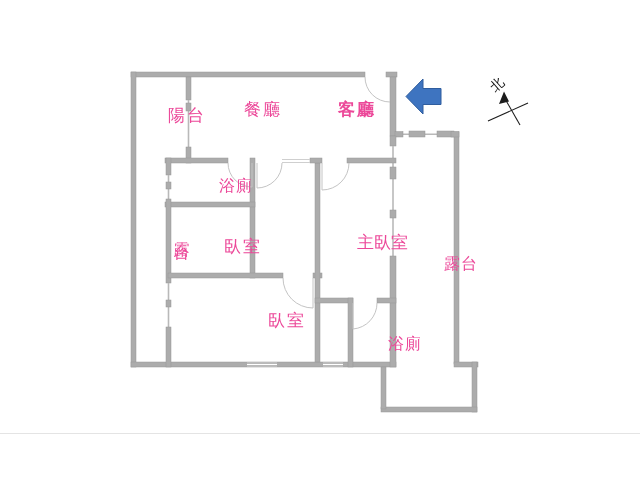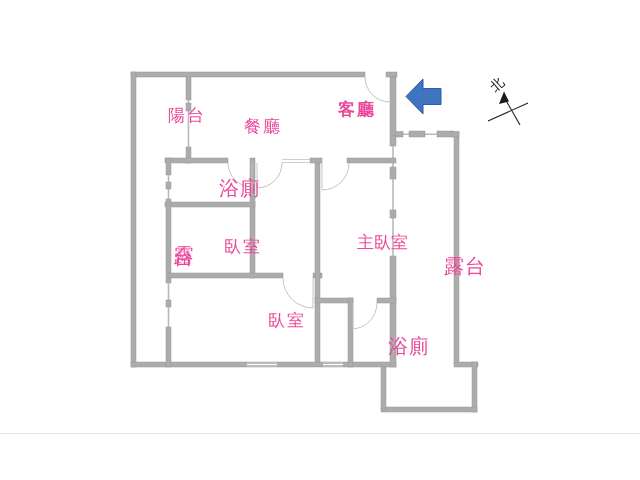--- a/index.html
+++ b/index.html
@@ -5,21 +5,21 @@
   html,body{margin:0;padding:0;background:#ffffff;}
   #stage{
     position:relative;width:640px;height:480px;background:#ffffff;overflow:hidden;
     font-family:"Liberation Serif","DejaVu Serif",serif;
   }
   #plan-svg{position:absolute;left:0;top:0;}
   .room-label{
     position:absolute;color:#ec4899;font-size:17px;letter-spacing:2px;
     white-space:nowrap;line-height:1.1;z-index:3;padding-left:32px;
   }
-  .room-label.small{font-size:20px;letter-spacing:1px;}
+  .room-label.small{font-size:16px;letter-spacing:1px;}
   .room-label.vertical{writing-mode:vertical-rl;text-orientation:upright;letter-spacing:2px;}
   #watermark{
     position:absolute;left:92px;top:198px;z-index:4;
     font-family:"Liberation Sans","DejaVu Sans",sans-serif;
     font-size:63px;font-weight:700;letter-spacing:1px;line-height:1;
     opacity:0.72;white-space:nowrap;
   }
   #bottom-divider{
     position:absolute;left:0;top:433px;width:640px;height:1px;background:#e4e4e4;z-index:1;
   }
@@ -132,21 +132,21 @@
     <g>
       <line class="compass-line" x1="488" y1="121" x2="528" y2="103"></line>
       <line class="compass-line" x1="520" y1="125" x2="504" y2="97"></line>
       <polygon class="compass-head" points="504,91.5 499,104 509,101.5"></polygon>
       <text class="north-text" transform="translate(500,88) rotate(-42)" text-anchor="middle">北</text>
     </g>
   </svg>
 
   <div class="room-label" style="left:136px;top:107px;">陽台</div>
 
-  <div class="room-label" style="left:212px;top:101px;margin-top:17px;">餐廳</div>
+  <div class="room-label" style="left:212px;top:101px;">餐廳</div>
 
   <div class="room-label" style="left:306px;top:101px;font-weight:bold;">客廳</div>
 
   <div class="room-label small" style="left:187px;top:177px;">浴廁</div>
 
   <div class="room-label small vertical" style="left:141px;top:229px;">露台</div>
 
   <div class="room-label" style="left:192px;top:238px;">臥室</div>
 
   <div class="room-label" style="left:325px;top:234px;letter-spacing:0;">主臥室</div>

